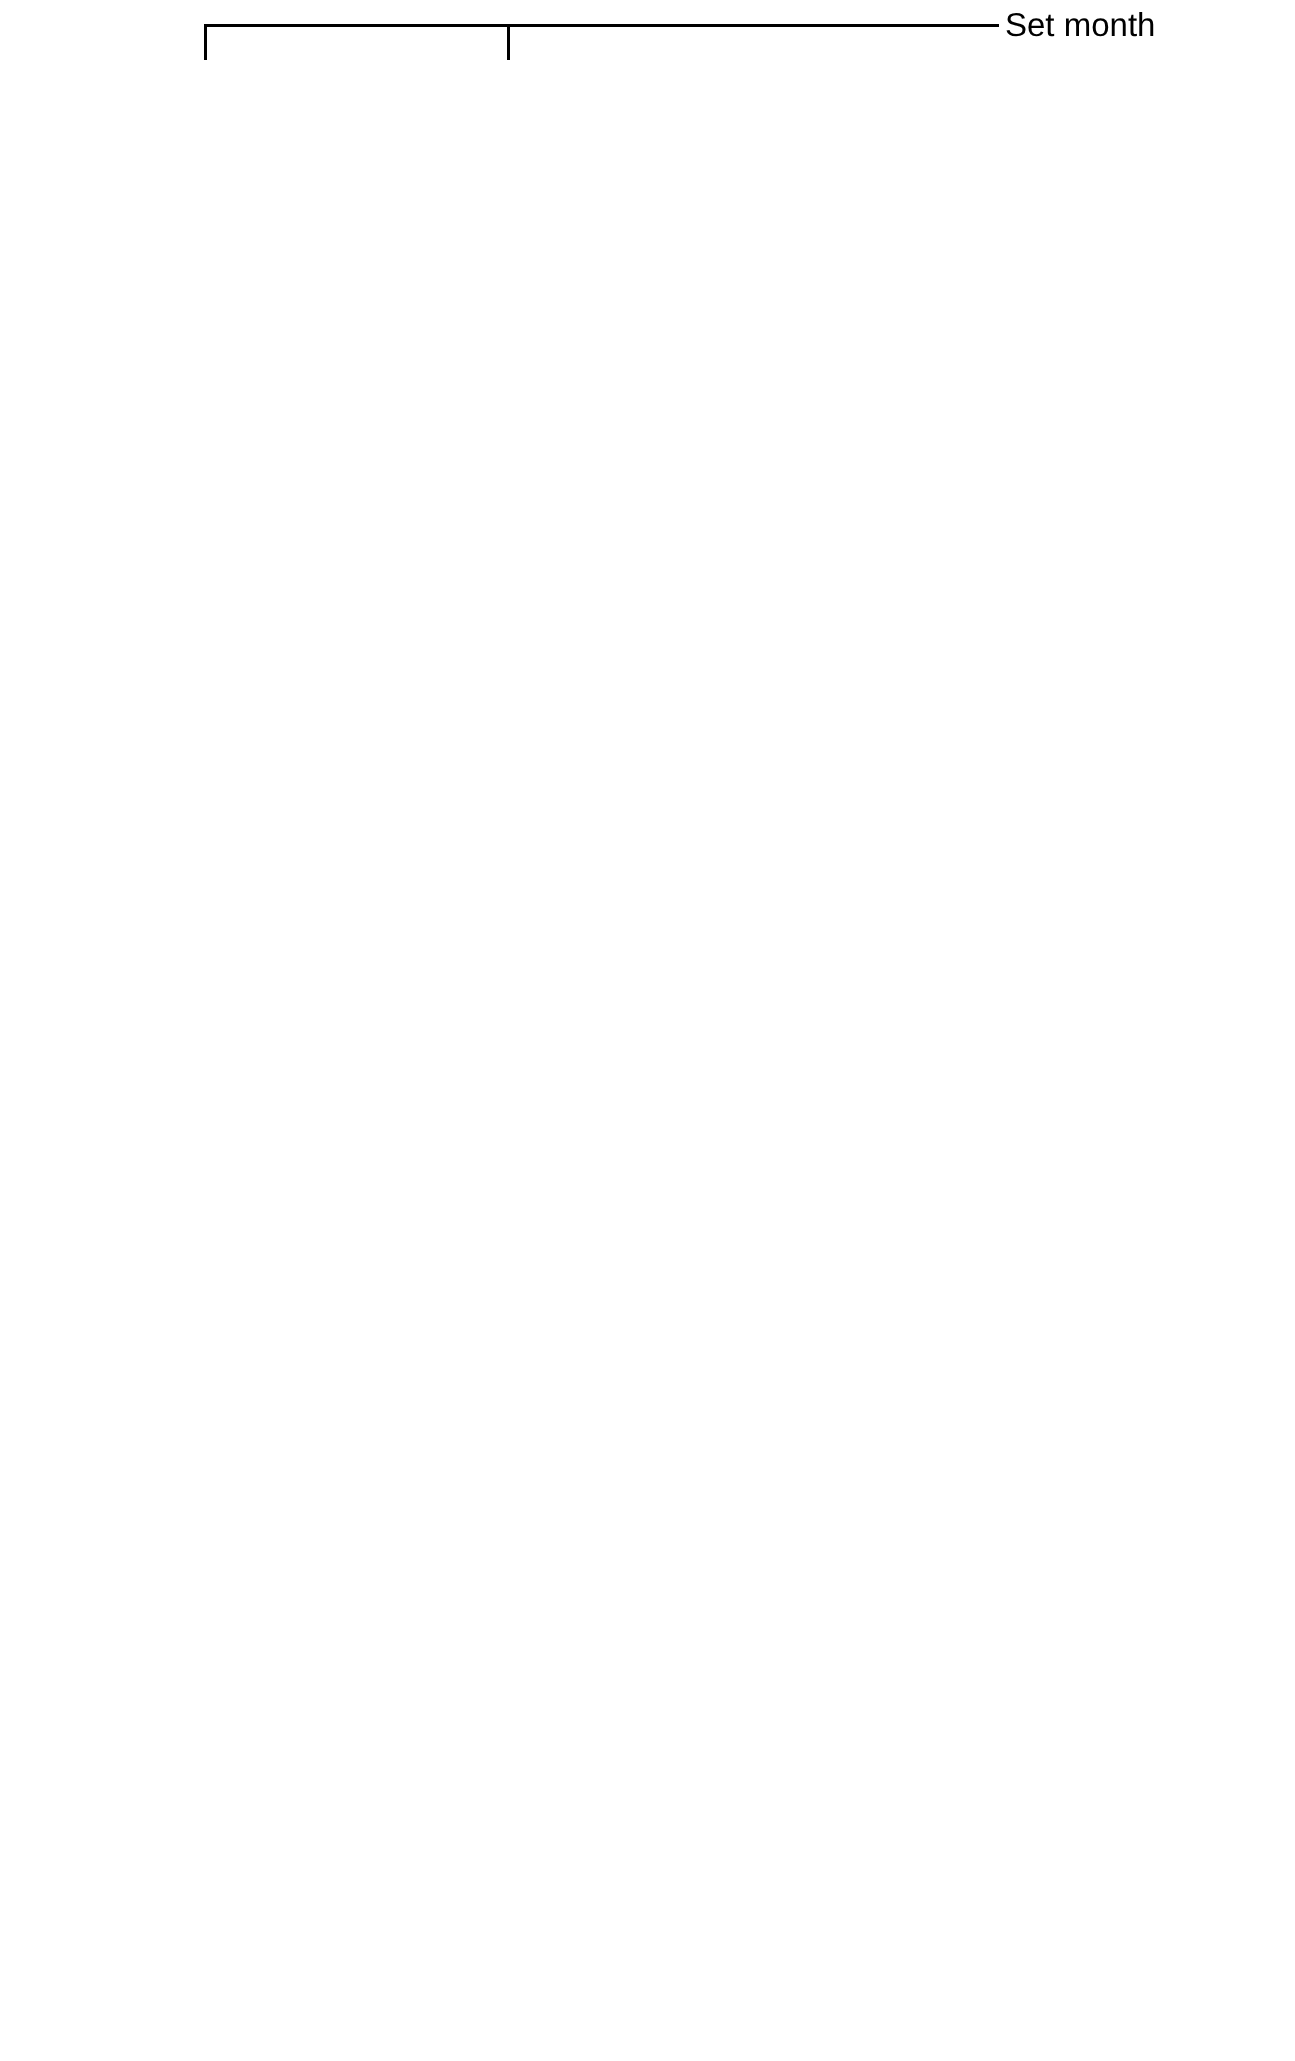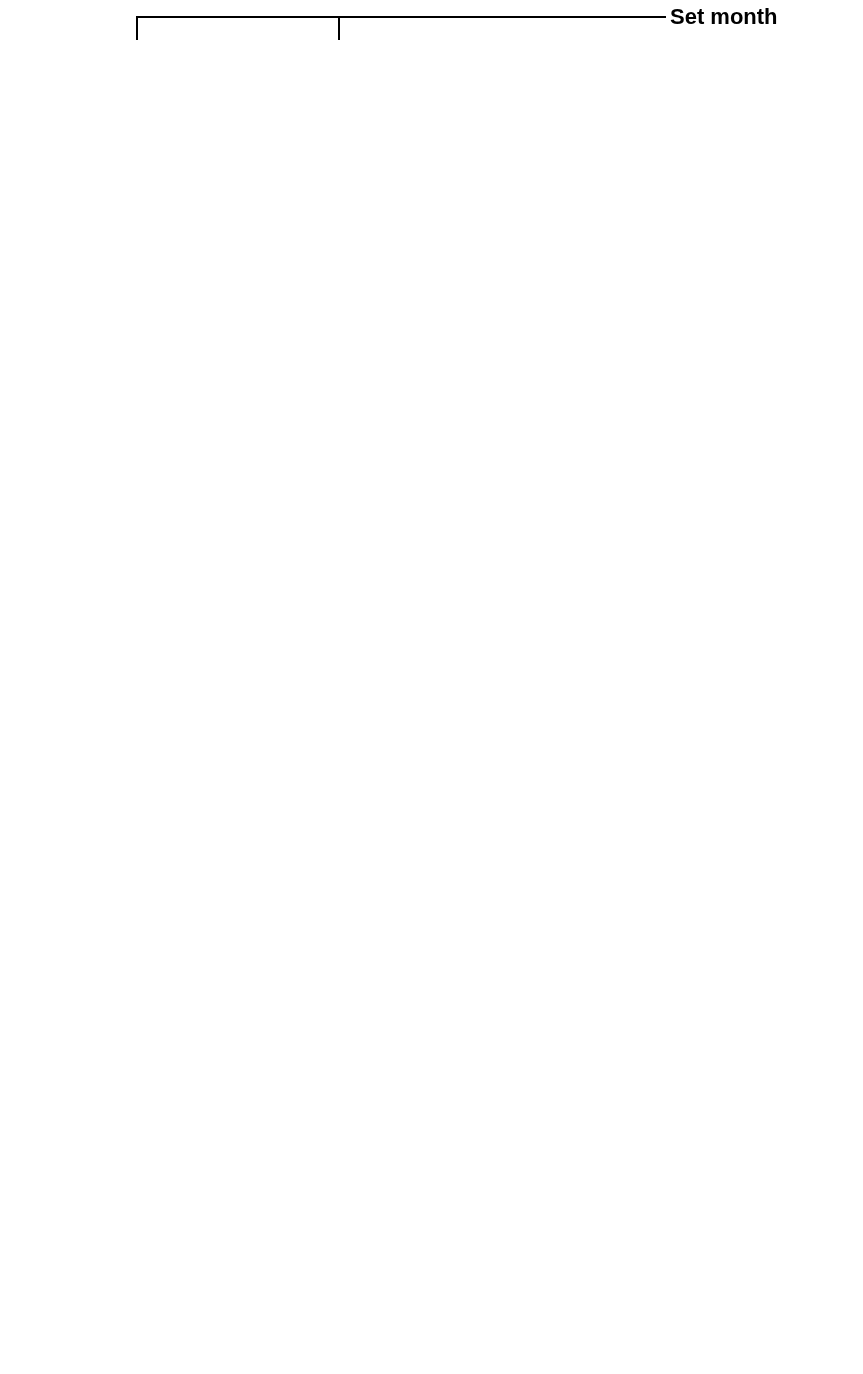--- a/index.html
+++ b/index.html
@@ -229,21 +229,21 @@
   .tray .nox { position:relative; }
   .tray .nox::after{content:"✖";color:#d22;font-size:10px;position:absolute;left:-2px;top:-2px;}
   .tray .clock { font-size:12px; }
   .tray .kbd { width:16px;height:14px;background:#fff;border:1px solid #666;position:relative;}
   .tray .kbd::after{content:"";position:absolute;left:1px;right:1px;top:1px;bottom:1px;background:repeating-linear-gradient(#666 0 1px,#fff 1px 3px);}
   .tray .kbd.off::before{content:"";position:absolute;left:-2px;right:-2px;top:6px;border-top:2px solid #d22;transform:rotate(-20deg);}
   .tray .wins { width:14px;height:14px;background:#28c; }
   .tray .sep { color:#28c; font-size:10px; }
   .annot-label {
     position: absolute;
-    font-weight: bold;
+    font-weight: normal;
     font-size: 22px;
   }
   .line {
     position: absolute;
     background: #000;
   }
   
   .instructions {
     position: absolute;
     left: 0;

